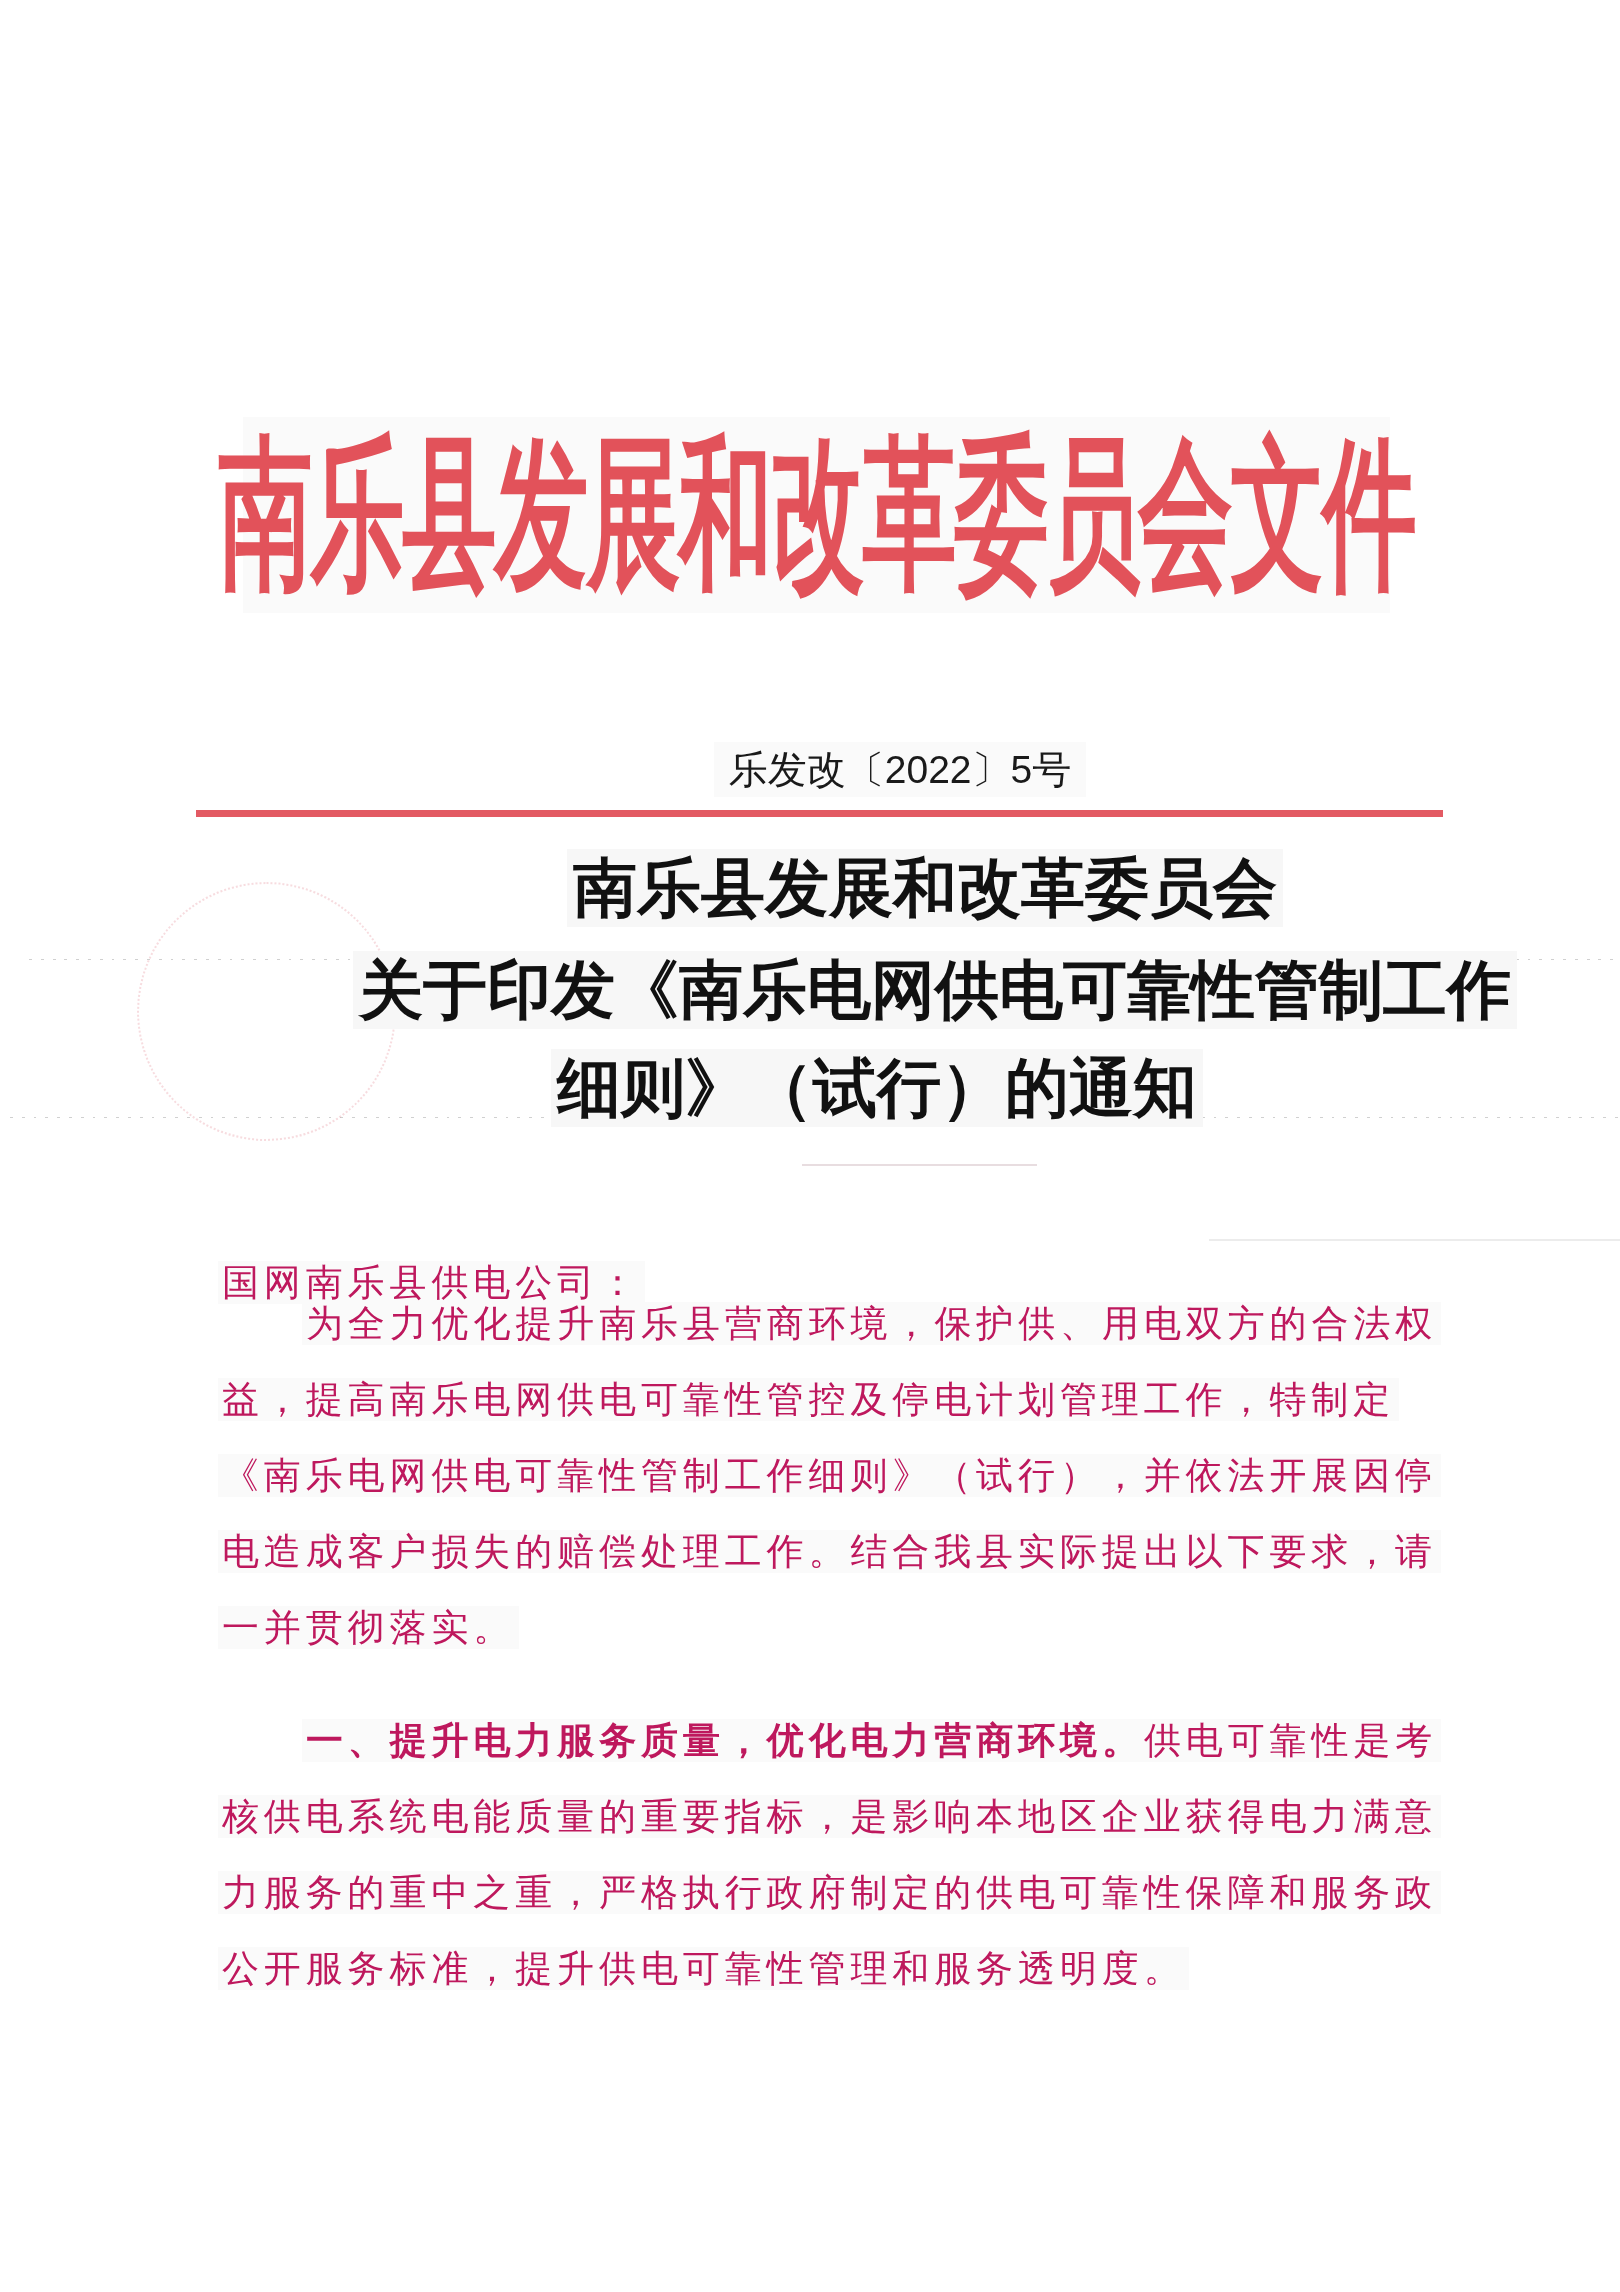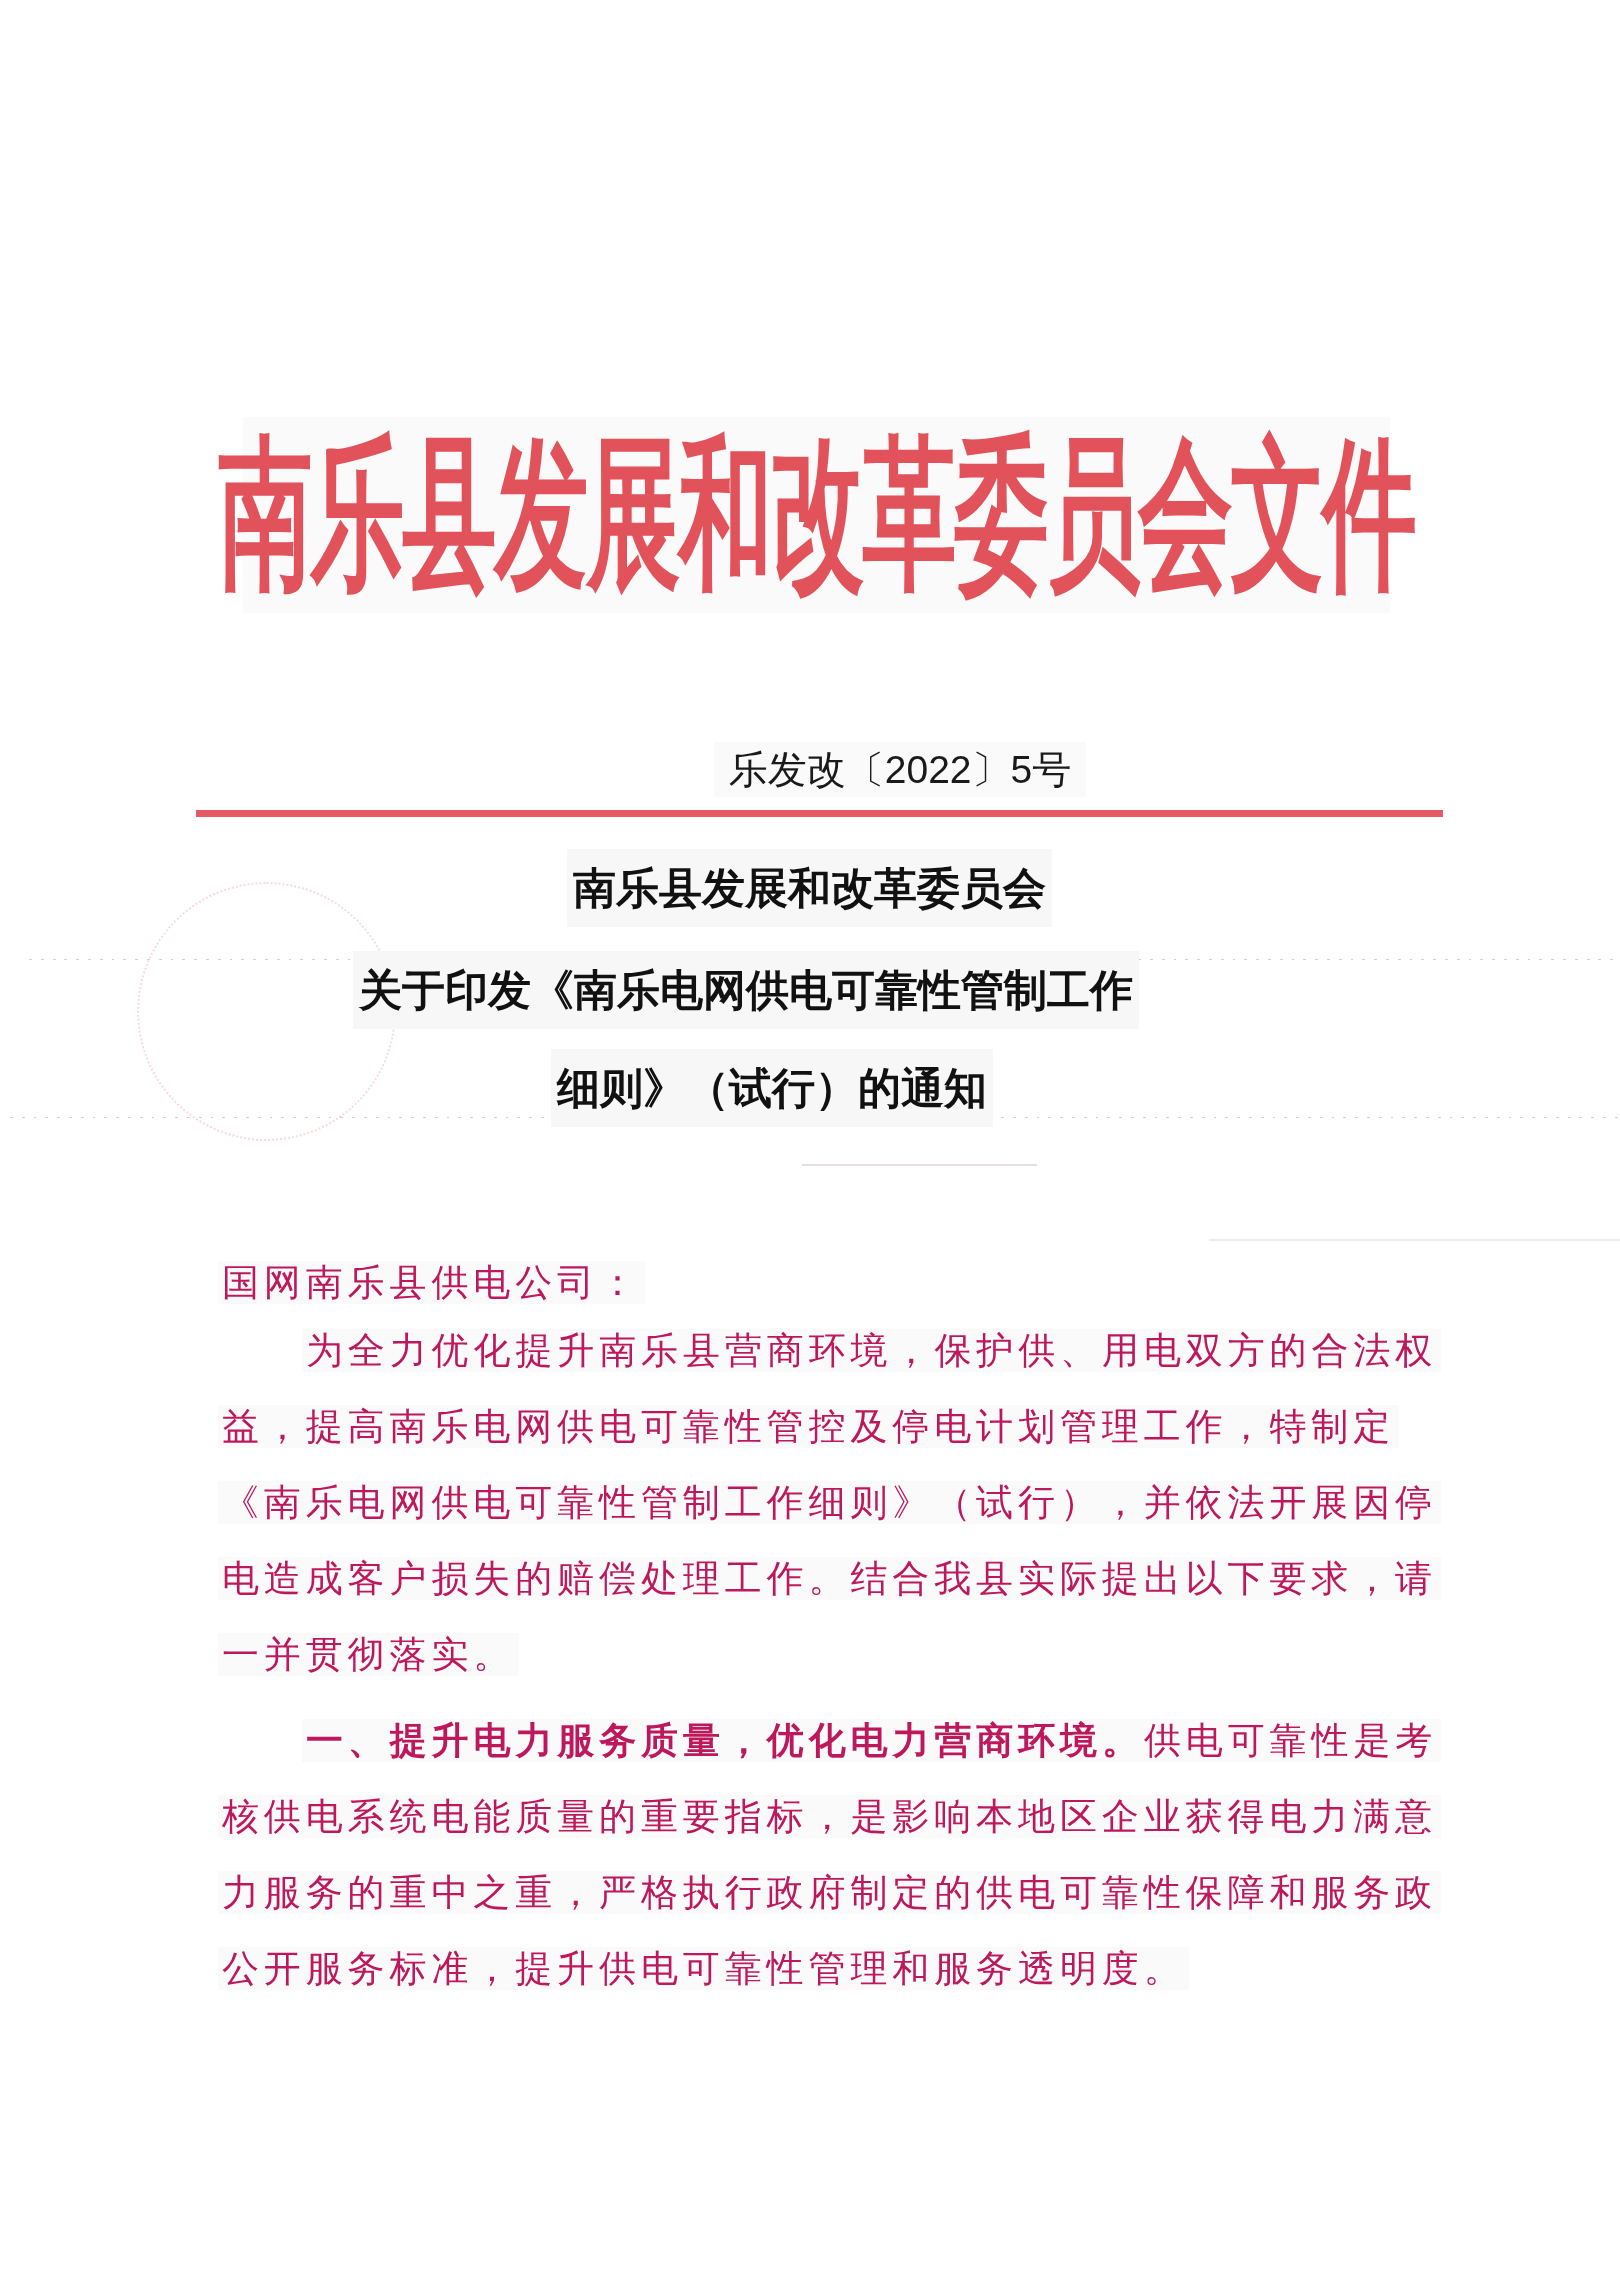--- a/index.html
+++ b/index.html
@@ -11,21 +11,21 @@
   .red-title { position: absolute; left: 243px; top: 417px; width: 1147px; height: 196px;
                background: #fafafa; display: flex; align-items: center; justify-content: center; }
   .red-title span { color: #e2525a; font-family: "DejaVu Serif", "Liberation Serif", serif;
                font-weight: bold; font-size: 94px; letter-spacing: -2px;
                transform: scaleY(1.75); display: inline-block; white-space: nowrap; }
   .doc-no { position: absolute; left: 714px; top: 742px; width: 372px; height: 55px;
             background: #fafafa; font-size: 39px; text-align: center; line-height: 55px;
             font-family: Liberation Sans, sans-serif; transform-origin: left; }
   .red-rule { position: absolute; left: 196px; top: 810px; width: 1247px; height: 6.9px; background: #e35a63; }
   .heading { position: absolute; font-family: "DejaVu Serif", "Liberation Serif", serif;
-             font-weight: bold; font-size: 43px; line-height: 78px; background: #f7f7f7;
+             font-weight: bold; font-size: 64px; line-height: 78px; background: #f7f7f7;
              white-space: nowrap; color: #111; padding: 0 5.9px; }
   .thin-line { position: absolute; height: 2px; background: #e8dde0; }
   .para { position: absolute; left: 218px; width: 1264px; font-size: 37px; line-height: 76px;
           letter-spacing: 4.9px; white-space: nowrap; color: #be185d; }
   .line { display: block; height: 76px; }
   .line span { background: #fafafa; padding: 0 3.9px; }
   .indent { padding-left: 84px; }
   .bold { font-weight: bold; }
 </style>
 </head>
@@ -47,21 +47,21 @@
 <div class="heading" style="left:353px; top:951px;">关于印发《南乐电网供电可靠性管制工作</div>
 <div class="heading" style="left:551px; top:1049px;">细则》（试行）的通知</div>
 
 <div class="thin-line" style="left:802px; top:1164px; width:235px;"></div>
 <div class="thin-line" style="left:1209px; top:1239px; width:412px; background:#ececec;"></div>
 
 <div class="para" style="top:1245px;">
   <span class="line"><span>国网南乐县供电公司：</span></span>
 </div>
 
-<div class="para" style="top:1313px;">
+<div class="para" style="top:1286px;">
   <span class="line indent"><span>为全力优化提升南乐县营商环境，保护供、用电双方的合法权</span></span>
   <span class="line"><span>益，提高南乐电网供电可靠性管控及停电计划管理工作，特制定</span></span>
   <span class="line"><span>《南乐电网供电可靠性管制工作细则》（试行），并依法开展因停</span></span>
   <span class="line"><span>电造成客户损失的赔偿处理工作。结合我县实际提出以下要求，请</span></span>
   <span class="line"><span>一并贯彻落实。</span></span>
 </div>
 
 <div class="para" style="top:1703px;">
   <span class="line indent"><span><b class="bold">一、提升电力服务质量，优化电力营商环境。</b><span style="padding:0;background:none">供电可靠性是考</span></span></span>
   <span class="line"><span>核供电系统电能质量的重要指标，是影响本地区企业获得电力满意</span></span>

